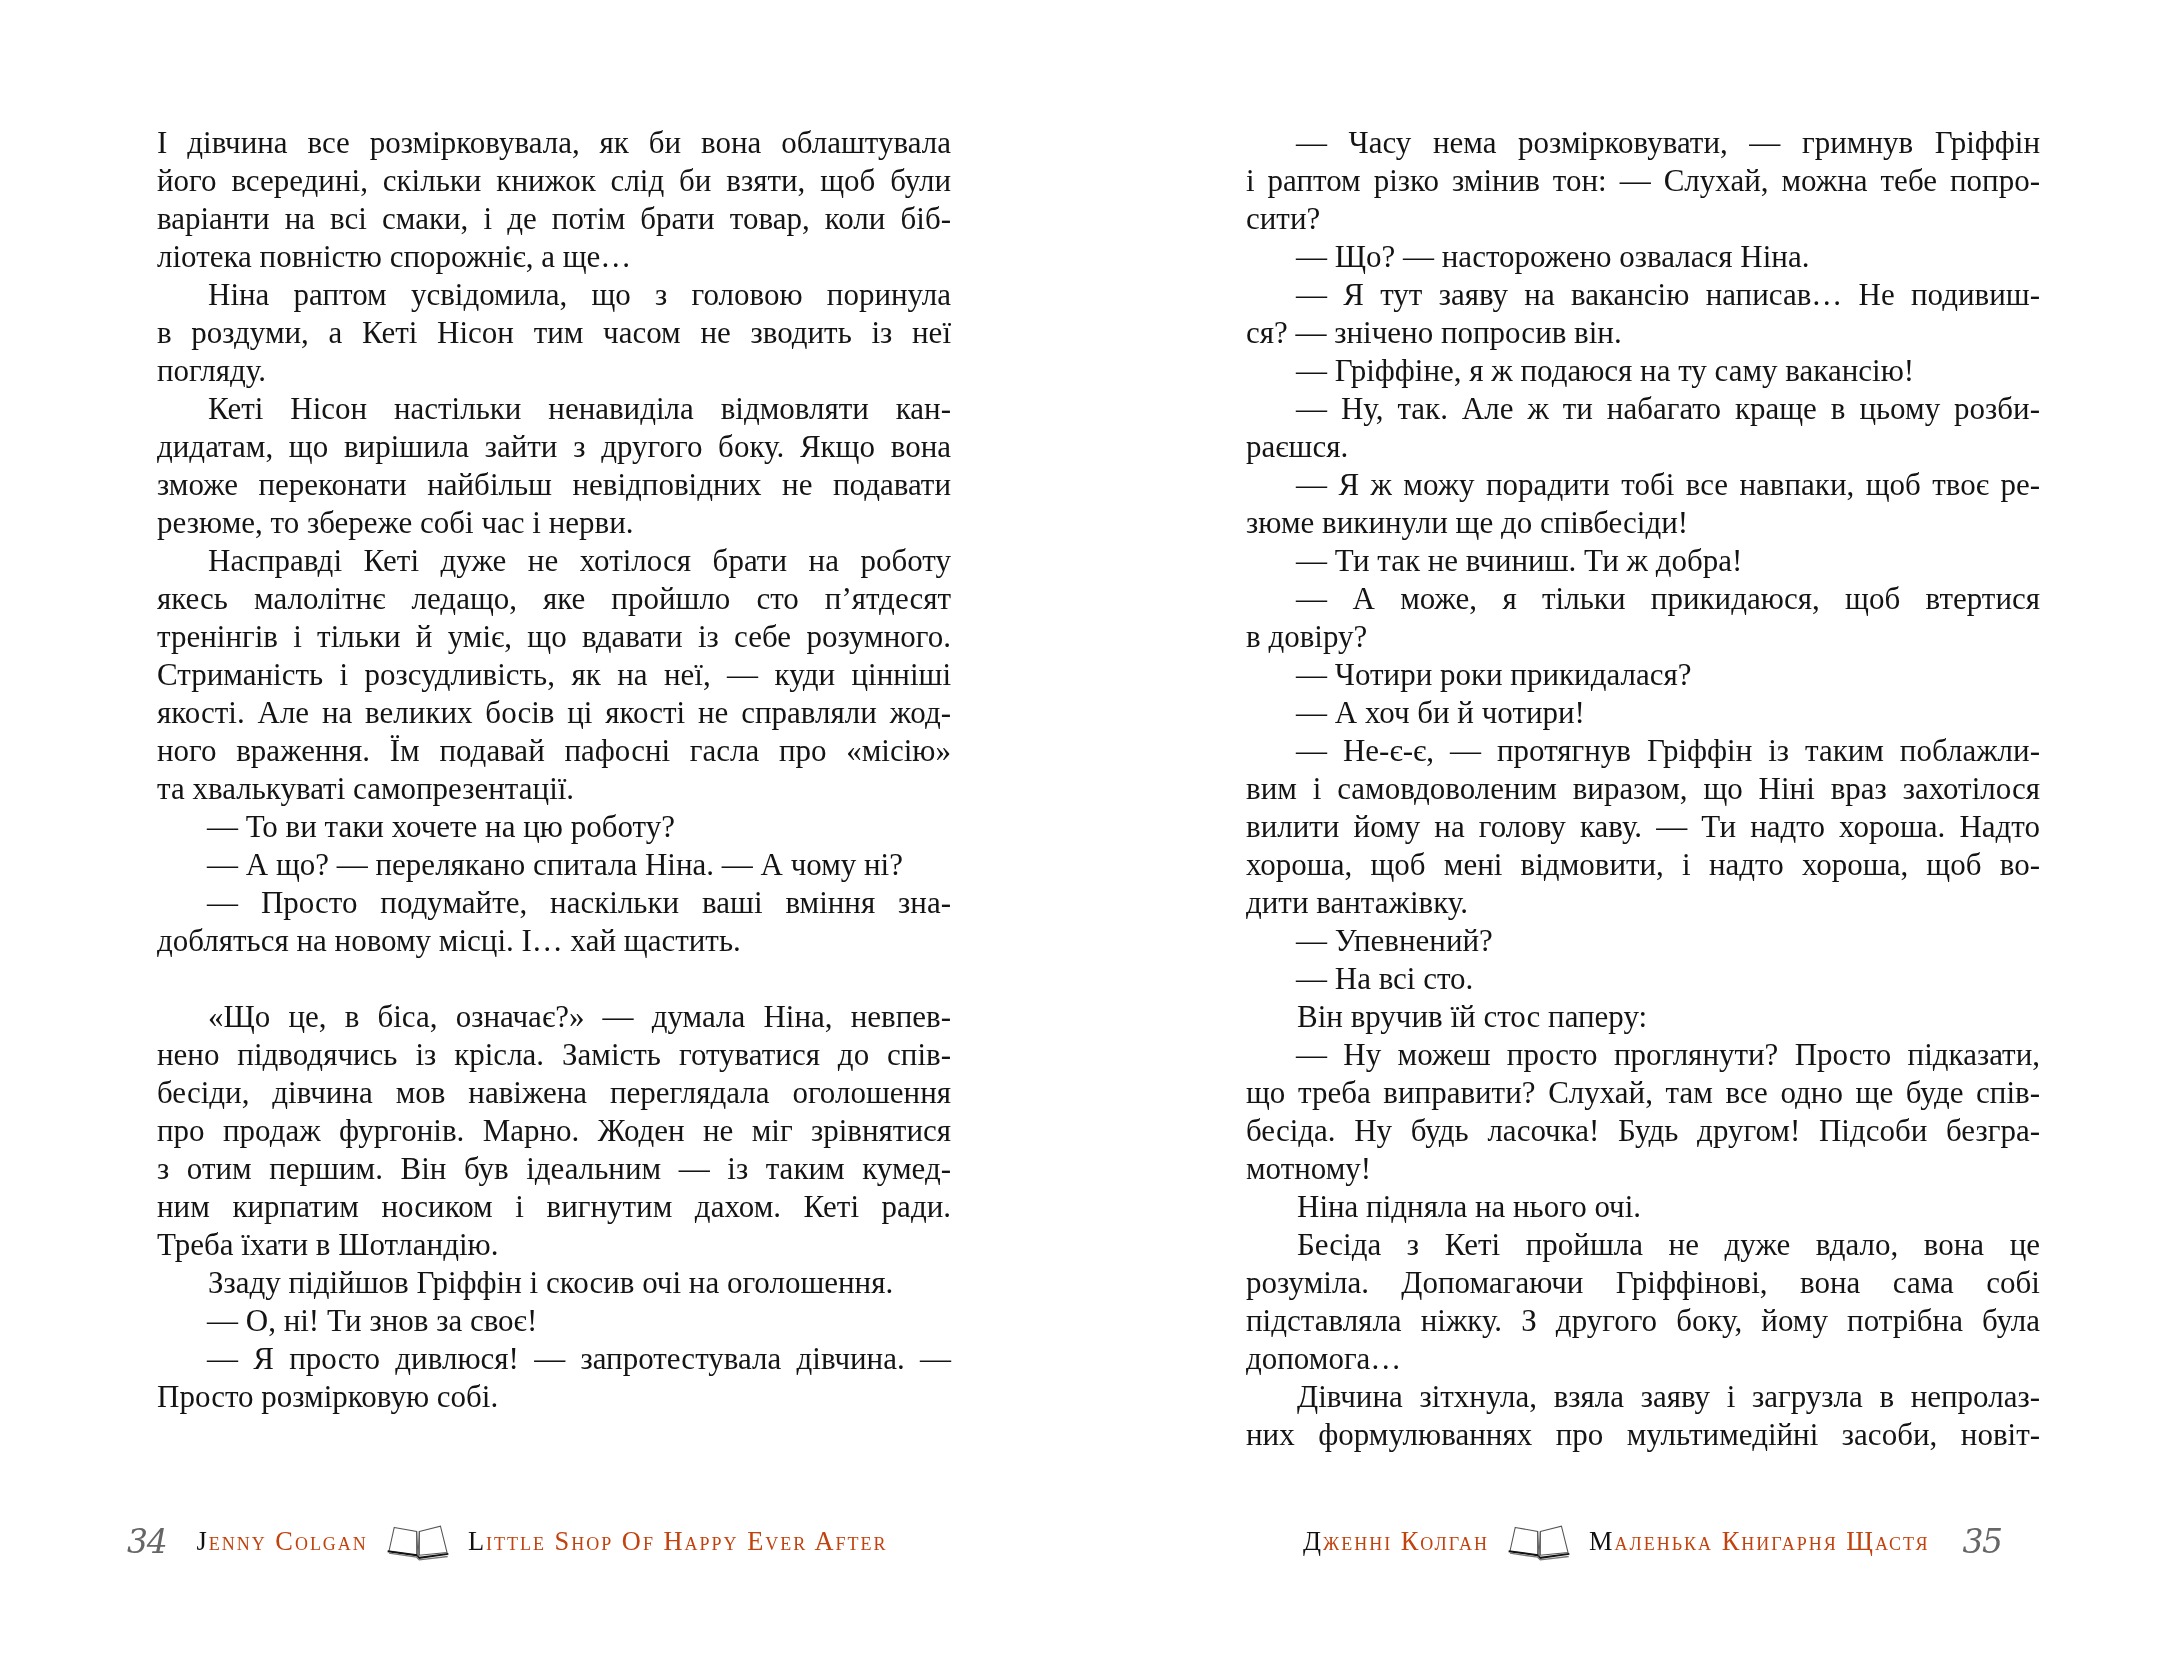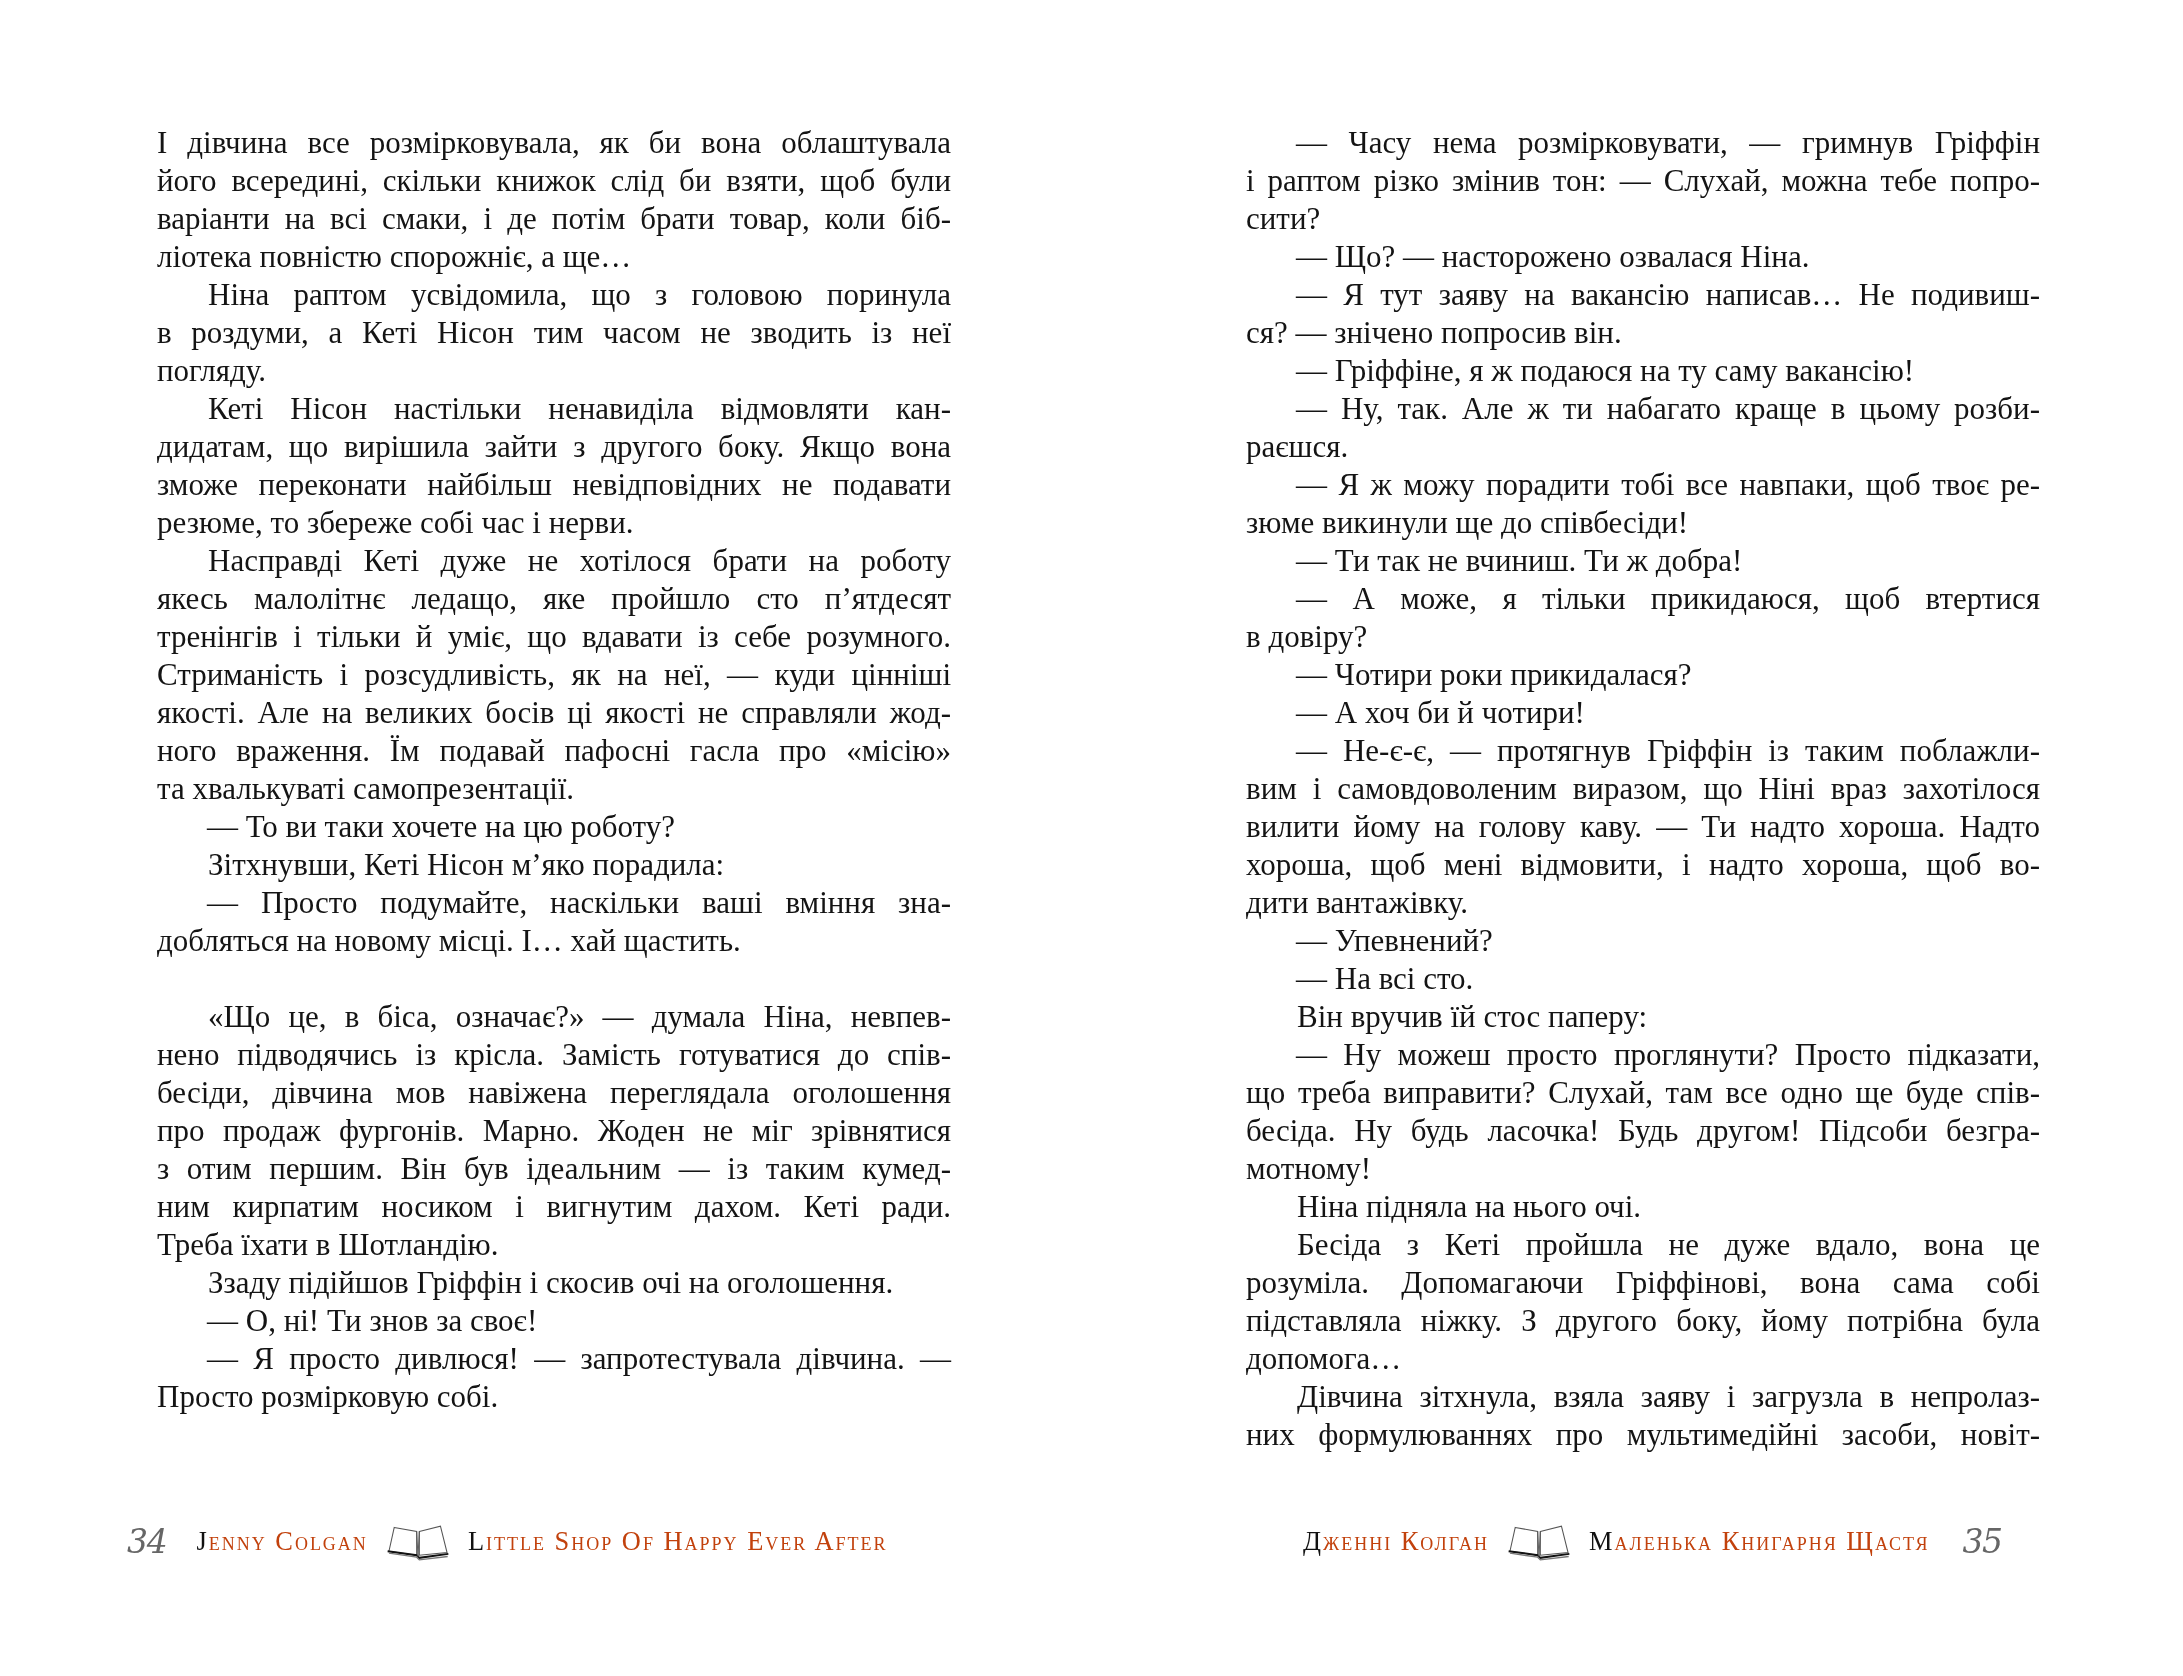--- a/index.html
+++ b/index.html
@@ -109,21 +109,21 @@
       <span class="line justify">зможе переконати найбільш невідповідних не подавати</span>
       <span class="line">резюме, то збереже собі час і нерви.</span>
       <span class="line justify indent">Насправді Кеті дуже не хотілося брати на роботу</span>
       <span class="line justify">якесь малолітнє ледащо, яке пройшло сто п’ятдесят</span>
       <span class="line justify">тренінгів і тільки й уміє, що вдавати із себе розумного.</span>
       <span class="line justify">Стриманість і розсудливість, як на неї, — куди цінніші</span>
       <span class="line justify">якості. Але на великих босів ці якості не справляли жод-</span>
       <span class="line justify">ного враження. Їм подавай пафосні гасла про «місію»</span>
       <span class="line">та хвалькуваті самопрезентації.</span>
       <span class="line indent-small">— То ви таки хочете на цю роботу?</span>
-      <span class="line indent">Зітхнувши, Кеті Нісон м’яко порадила:</span>
+      <span class="line indent-small">— А що? — перелякано спитала Ніна. — А чому ні?</span>
       <span class="line justify indent-small">— Просто подумайте, наскільки ваші вміння зна-</span>
       <span class="line">добляться на новому місці. І… хай щастить.</span>
       <span class="line blank"></span>
       <span class="line justify indent">«Що це, в біса, означає?» — думала Ніна, невпев-</span>
       <span class="line justify">нено підводячись із крісла. Замість готуватися до спів-</span>
       <span class="line justify">бесіди, дівчина мов навіжена переглядала оголошення</span>
       <span class="line justify">про продаж фургонів. Марно. Жоден не міг зрівнятися</span>
       <span class="line justify">з отим першим. Він був ідеальним — із таким кумед-</span>
       <span class="line justify">ним кирпатим носиком і вигнутим дахом. Кеті ради.</span>
       <span class="line">Треба їхати в Шотландію.</span>

